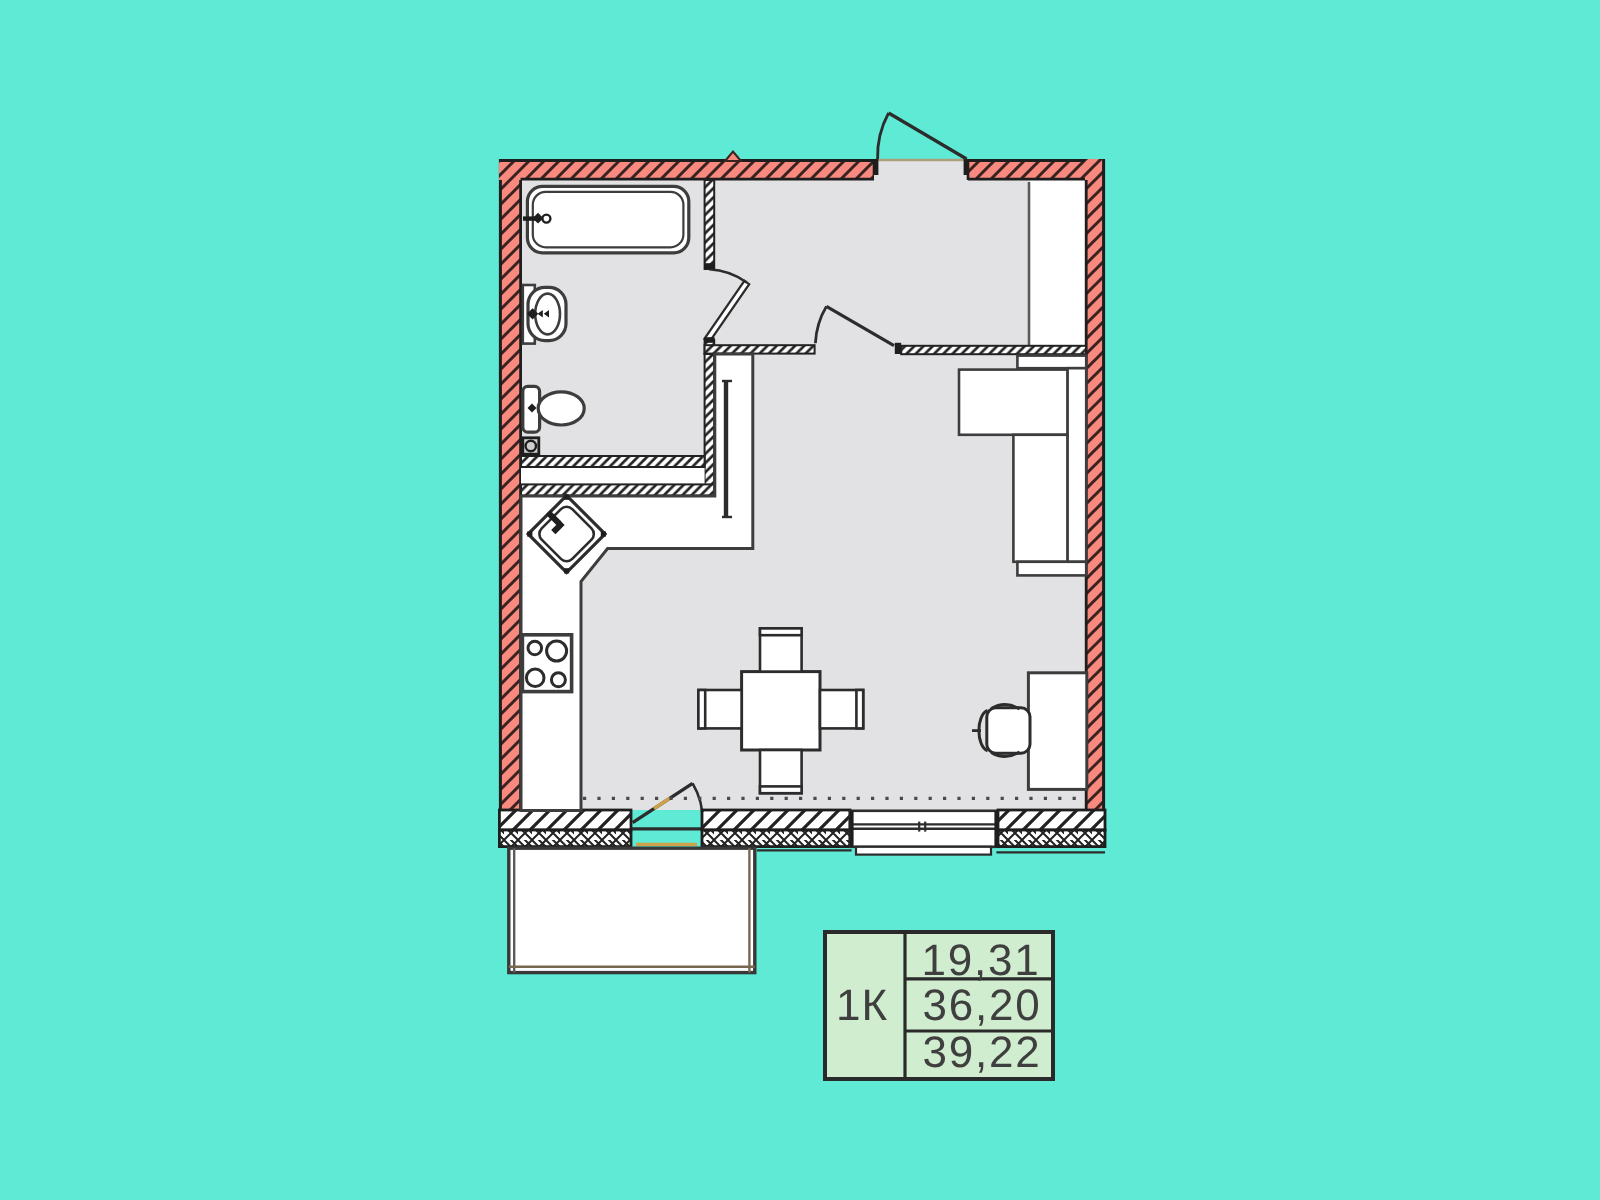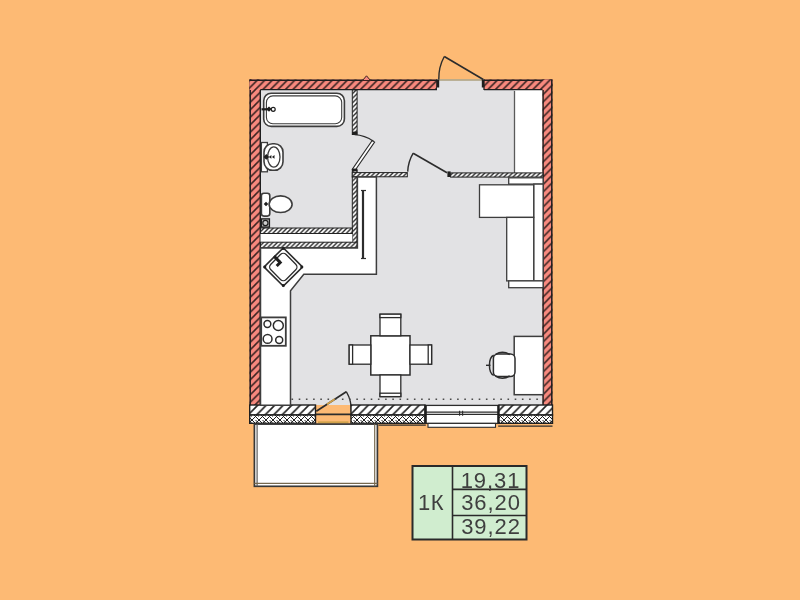--- a/index.html
+++ b/index.html
@@ -1,16 +1,16 @@
 <!DOCTYPE html>
 <html><head>
 <meta charset="utf-8">
 <style>
   html,body{margin:0;padding:0;background:#ffffff;}
-  .wrap{width:800px;height:600px;position:relative;background:#fdba74;}
+  .wrap{width:800px;height:600px;position:relative;background:#5eead4;}
   svg{position:absolute;top:0;left:0;}
   text{font-family:"Liberation Sans",sans-serif;fill:#3f3f3f;}
 </style>
 </head>
 <body>
 <div class="wrap">
 <svg width="800" height="600" viewBox="0 0 800 600">
 <defs>
   <pattern id="redHatch" patternUnits="userSpaceOnUse" width="7.5" height="7.5">
     <rect width="7.5" height="7.5" fill="#f8897e"></rect>

